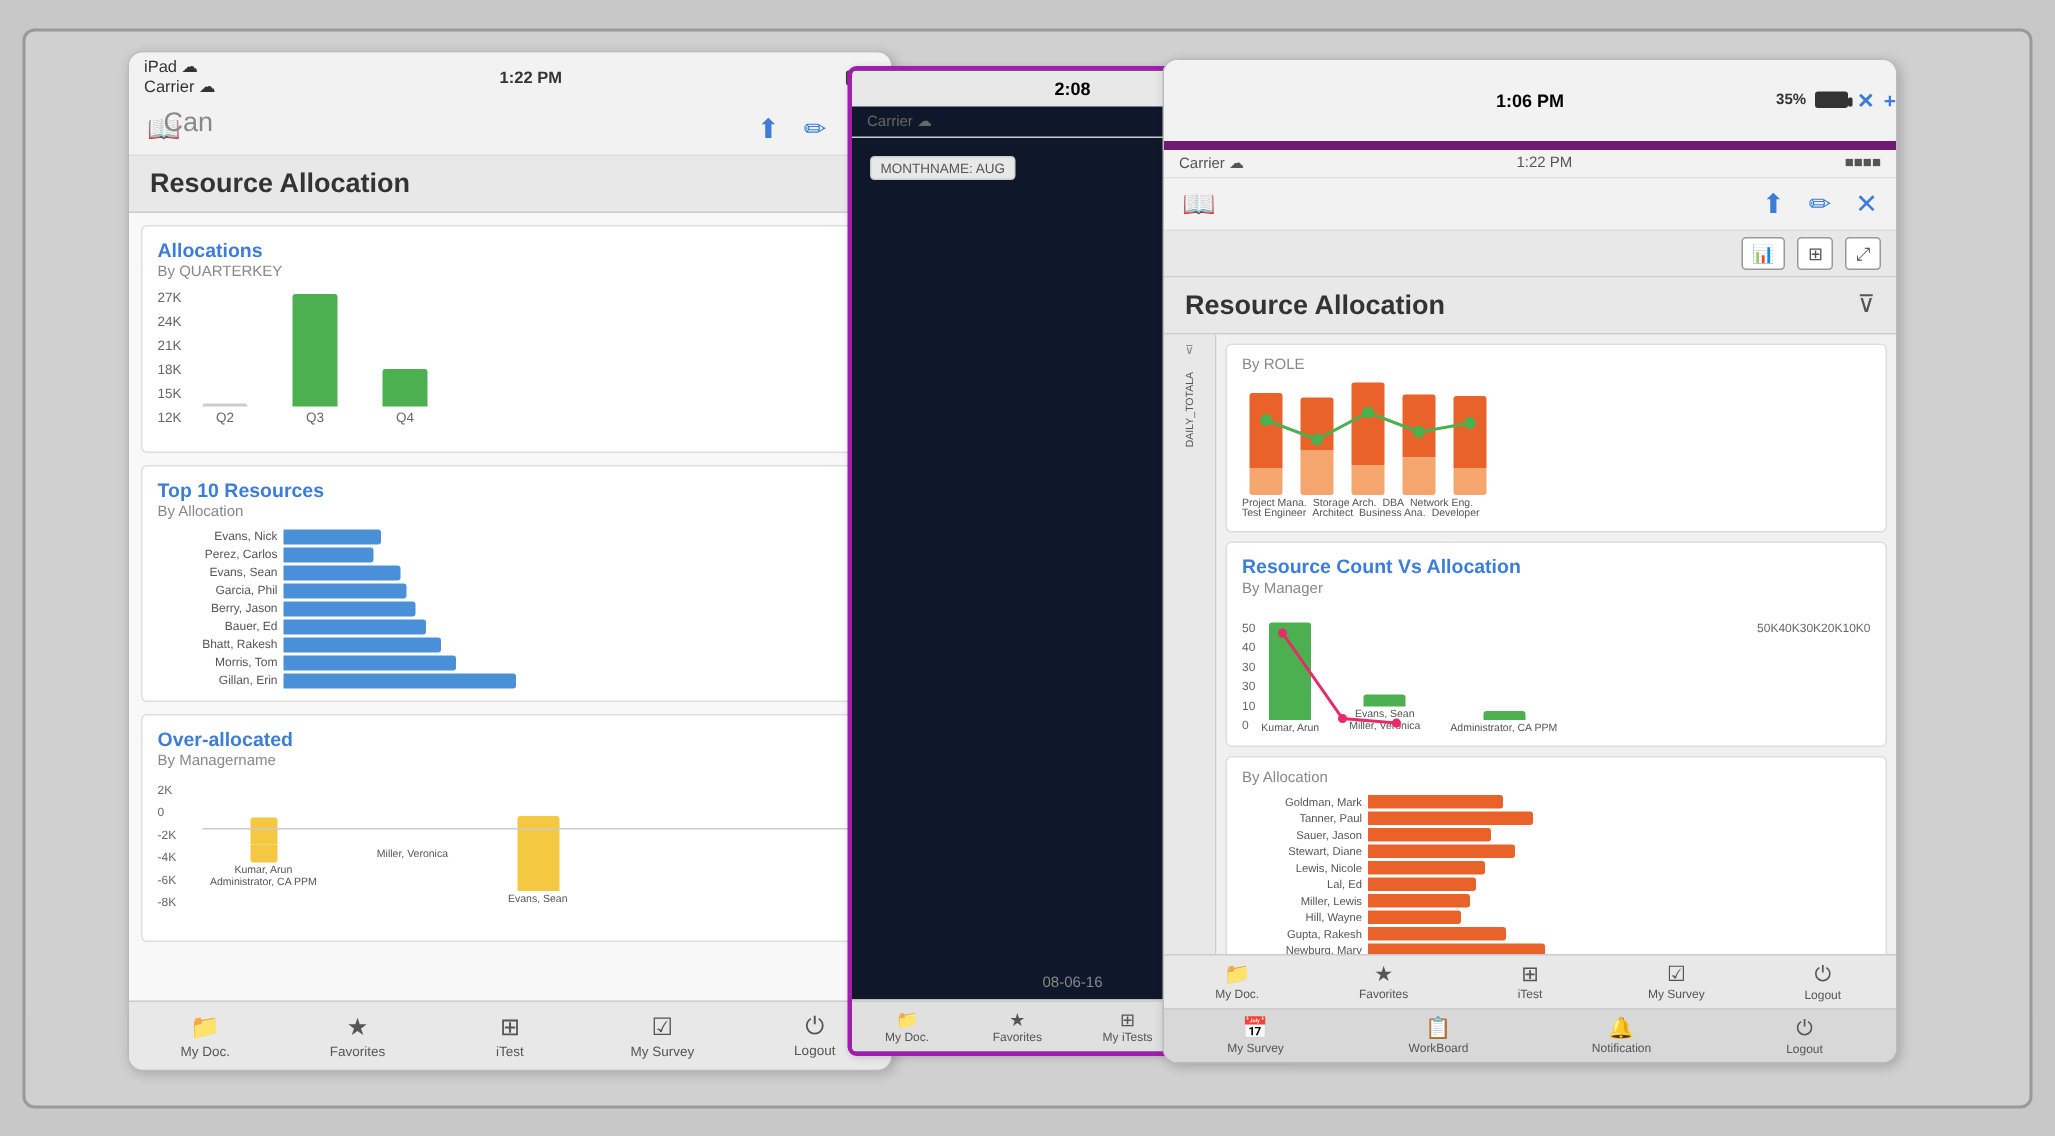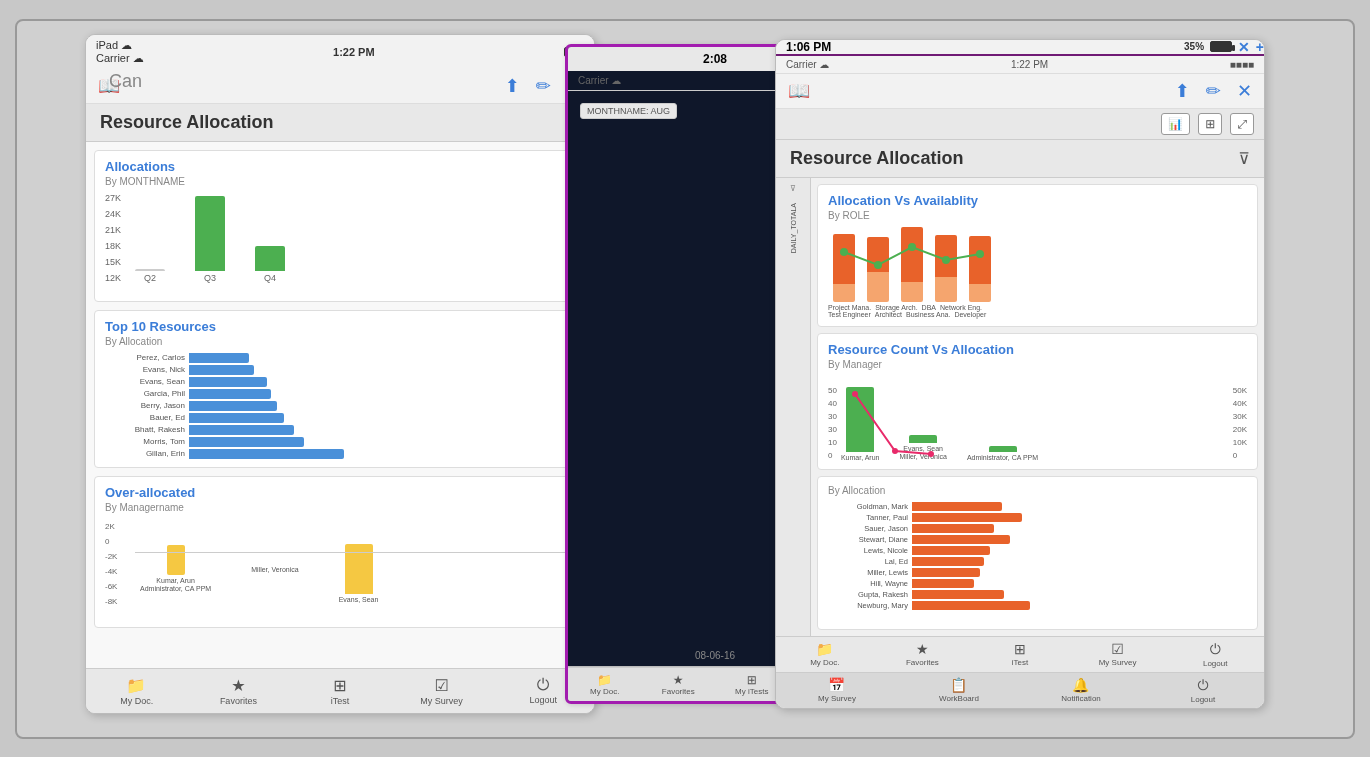--- a/index.html
+++ b/index.html
@@ -460,21 +460,21 @@
 
       <div class="app-title-bar">
         <span class="app-title">Resource Allocation</span>
         <span class="filter-icon">⊽</span>
       </div>
 
       <div class="main-content">
 
         <div class="chart-card">
           <div class="chart-title">Allocations</div>
-          <div class="chart-subtitle">By MONTHNAME</div>
+          <div class="chart-subtitle">By QUARTERKEY</div>
           <div style="position:relative; height:100px;">
             <div class="y-axis-labels">
               <span>27K</span>
                 <span>24K</span>
                 <span>21K</span>
                 <span>18K</span>
                 <span>15K</span>
                 <span>12K</span>
             </div>
             <div class="bar-chart-area">
@@ -495,26 +495,26 @@
               </div>
             </div>
           </div>
         </div>
 
         <div class="chart-card">
           <div class="chart-title">Top 10 Resources</div>
           <div class="chart-subtitle">By Allocation</div>
           <div class="horiz-bar-chart">
             <div class="horiz-bar-row">
+              <div class="horiz-bar-name">Evans, Nick</div>
+              <div class="horiz-bar-fill" style="width:65px;"></div>
+            </div>
+            <div class="horiz-bar-row">
               <div class="horiz-bar-name">Perez, Carlos</div>
               <div class="horiz-bar-fill" style="width:60px;"></div>
-            </div>
-            <div class="horiz-bar-row">
-              <div class="horiz-bar-name">Evans, Nick</div>
-              <div class="horiz-bar-fill" style="width:65px;"></div>
             </div>
             <div class="horiz-bar-row">
               <div class="horiz-bar-name">Evans, Sean</div>
               <div class="horiz-bar-fill" style="width:78px;"></div>
             </div>
             <div class="horiz-bar-row">
               <div class="horiz-bar-name">Garcia, Phil</div>
               <div class="horiz-bar-fill" style="width:82px;"></div>
             </div>
             <div class="horiz-bar-row">
@@ -631,21 +631,21 @@
         </div>
         <div class="nav-item" style="font-size:8px;">
           <span style="font-size:12px;">⣿</span>
           <span>Dock</span>
         </div>
       </div>
     </div>
 
     <div class="ipad-right">
 
-      <div style="display:flex; justify-content:flex-start; align-items:center; padding:0 10px; background:#f2f2f2; font-size:12px; font-weight:600; border-bottom:2px solid #701a75; position:relative;">
+      <div style="display:flex; justify-content:center; align-items:center; padding:20px 10px; background:#f2f2f2; font-size:12px; font-weight:600; border-bottom:6px solid #701a75; position:relative;">
         <span>1:06 PM</span>
         <div style="position:absolute; right:0; display:flex; align-items:center; gap:6px;">
           <span style="font-size:10px; color:#333;">35%</span>
           <span class="battery-full"></span>
           <span style="font-size:14px; color:#3b7dd8; cursor:pointer;">✕</span>
           <span style="font-size:14px; color:#3b7dd8; cursor:pointer;">+</span>
         </div>
       </div>
 
       <div style="display:flex; justify-content:space-between; padding:3px 10px; background:#f2f2f2; font-size:10px; color:#555; border-bottom:1px solid #ddd;">
@@ -677,21 +677,20 @@
       <div style="display:flex; flex:1; overflow:hidden;">
 
         <div style="width:35px; background:#e8e8e8; border-right:1px solid #ccc; display:flex; flex-direction:column; align-items:center; padding:6px 2px; gap:6px; font-size:8px; color:#888;">
           <span>⊽</span>
           <span style="font-size:7px; writing-mode:vertical-rl; transform:rotate(180deg); color:#555; margin-top:4px;">DAILY_TOTALA</span>
         </div>
 
         <div class="right-main">
 
           <div class="chart-card">
-            <div class="chart-title">Allocation Vs Availablity</div>
             <div class="chart-subtitle">By ROLE</div>
             <div style="position:relative;">
               <div style="display:flex; align-items:flex-end; gap:12px; height:75px; padding:0 5px;">
 
                 <div style="display:flex; flex-direction:column; align-items:center;">
                   <div style="width:22px; height:50px; background:#e8622a; border-radius:2px 2px 0 0;"></div>
                   <div style="width:22px; height:18px; background:#f5a56e; border-radius:0 0 2px 2px;"></div>
                 </div>
 
                 <div style="display:flex; flex-direction:column; align-items:center;">
@@ -771,21 +770,21 @@
                 </div>
 
                 <svg style="position:absolute; top:0; left:0; width:100%; height:75px; pointer-events:none;">
                   <polyline points="14,8 54,65 90,68" fill="none" stroke="#e82a6a" stroke-width="2"></polyline>
                   <circle cx="14" cy="8" r="3" fill="#e82a6a"></circle>
                   <circle cx="54" cy="65" r="3" fill="#e82a6a"></circle>
                   <circle cx="90" cy="68" r="3" fill="#e82a6a"></circle>
                 </svg>
               </div>
 
-              <div style="display:flex; flex-direction:column; justify-content:space-between; height:75px; font-size:8px; color:#666; flex-shrink:0;">
+              <div style="display:flex; flex-direction:row; justify-content:space-between; height:75px; font-size:8px; color:#666; flex-shrink:0;">
                 <span>50K</span>
                   <span>40K</span>
                   <span>30K</span>
                   <span>20K</span>
                   <span>10K</span>
                   <span>0</span>
               </div>
             </div>
           </div>
 

